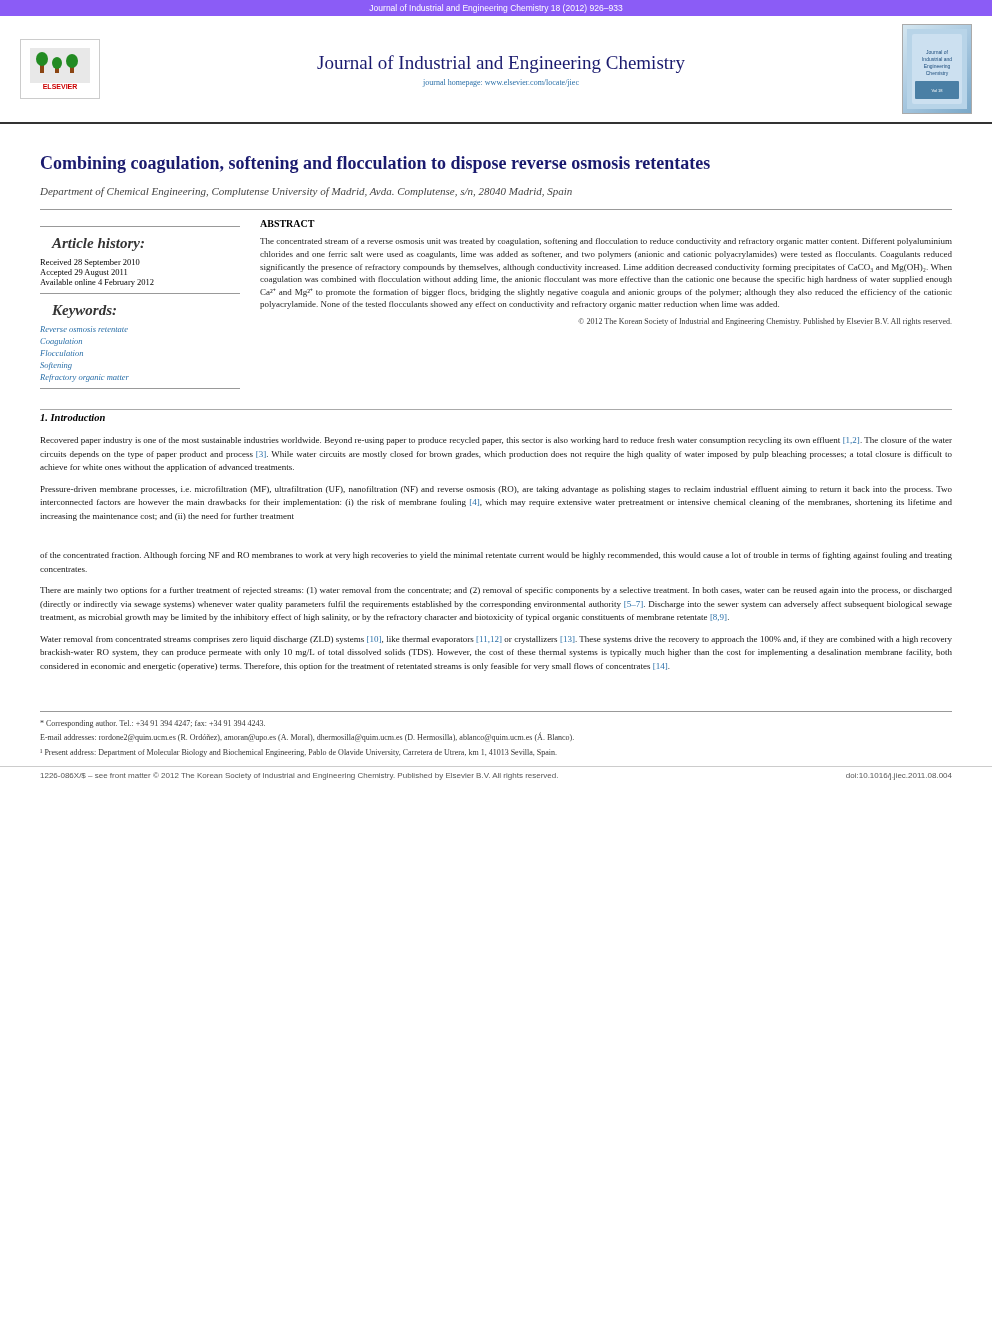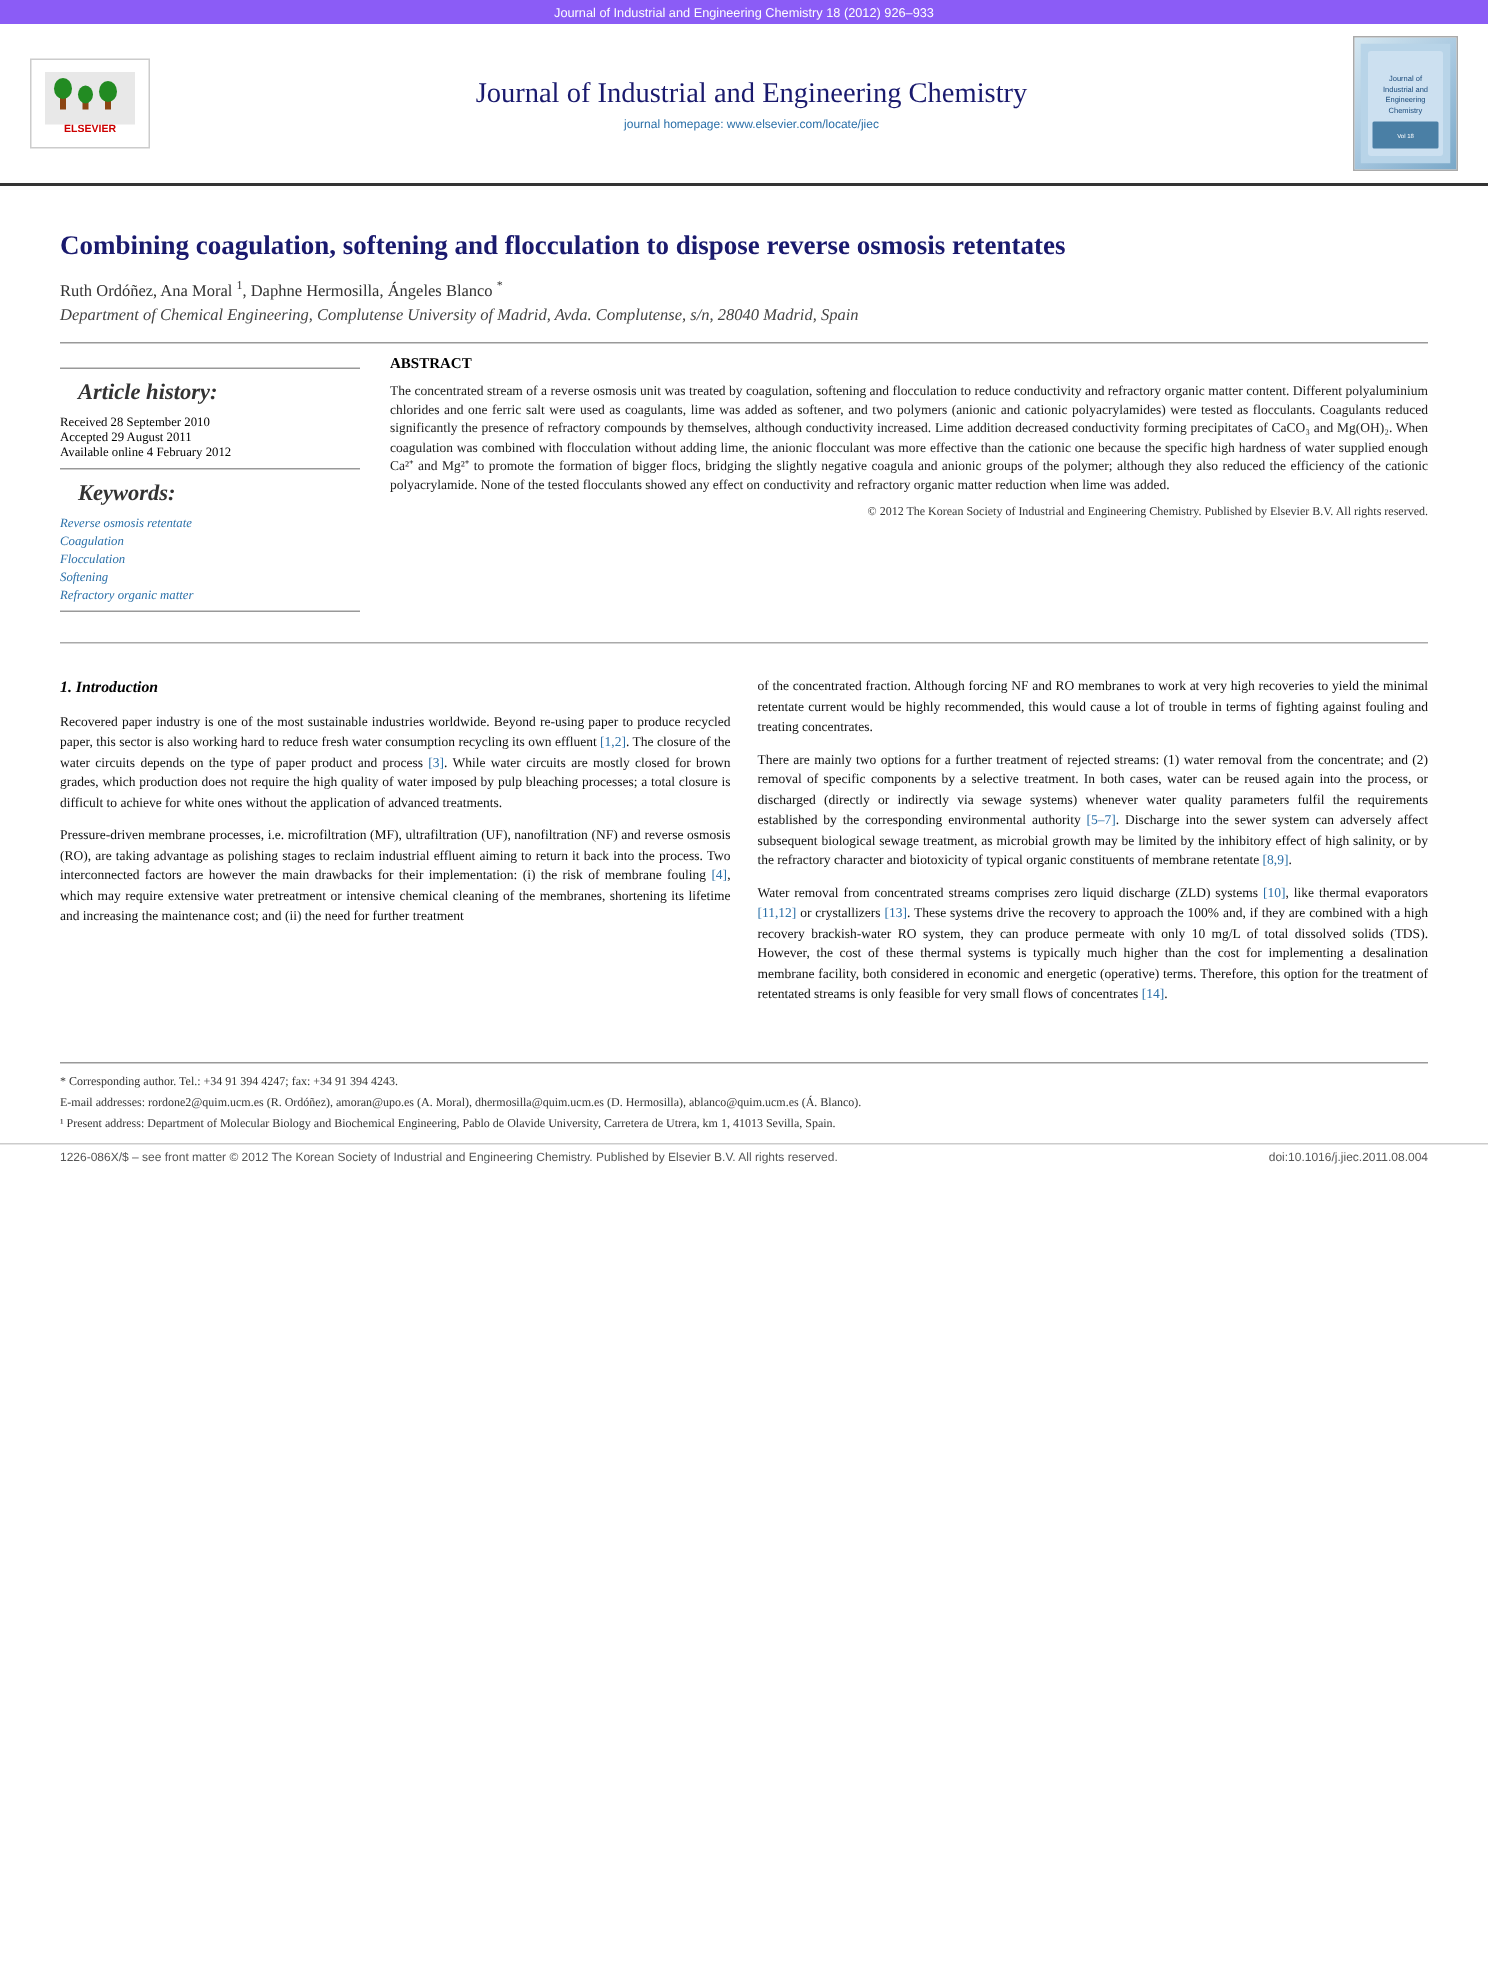--- a/index.html
+++ b/index.html
@@ -71,21 +71,21 @@
       font-weight: normal;
       font-family: 'Times New Roman', Times, serif;
       color: #1a1a6e;
       margin-bottom: 4px;
     }
     .journal-homepage {
       font-size: 8px;
       font-family: Arial, sans-serif;
       color: #555;
     }
-    .journal-homepage span { color: #2a6fa8; }
+    .journal-homepage span { color: #2a6fa8; font-family: Liberation Serif, serif; }
     .journal-cover {
       width: 70px;
       height: 90px;
       border: 1px solid #aaa;
       background: linear-gradient(135deg, #d4e6f0 0%, #a8c8e0 50%, #7aa8c8 100%);
       display: flex;
       align-items: center;
       justify-content: center;
       font-size: 6px;
       color: #333;
@@ -181,21 +181,22 @@
       margin-top: 6px;
       color: #333;
     }
 
     
     .body-columns {
       display: flex;
       gap: 18px;
       margin-top: 14px;
       border-top: 1px solid #aaa;
-      padding-top: 22px;
+      padding-top: 0;
+      flex-direction: column;
     }
     .body-col {
       flex: 1;
       font-size: 9px;
       line-height: 1.5;
       text-align: justify;
       color: #111;
     }
 
     .section-heading {
@@ -286,23 +287,20 @@
       <rect x="8" y="52" width="44" height="18" fill="#4a7fa5" rx="1"></rect>
       <text x="30" y="63" text-anchor="middle" font-size="4" fill="white" font-family="Arial">Vol 18</text>
     </svg>
   </div>
 </div>
 
 <div class="paper-content">
 
   <div class="article-title">Combining coagulation, softening and flocculation to dispose reverse osmosis retentates</div>
 
-  <div class="authors">
-    <span>Ruth Ordóñez, Ana Moral <sup>1</sup>, Daphne Hermosilla, Ángeles Blanco <sup>*</sup></span>
-  </div>
 
   <div class="affiliation">Department of Chemical Engineering, Complutense University of Madrid, Avda. Complutense, s/n, 28040 Madrid, Spain</div>
 
   <div class="divider"></div>
 
   <div class="article-info-row">
 
     <div class="article-info-col">
       <div class="divider"></div>
       <div class="section-title italic">Article history:</div>

